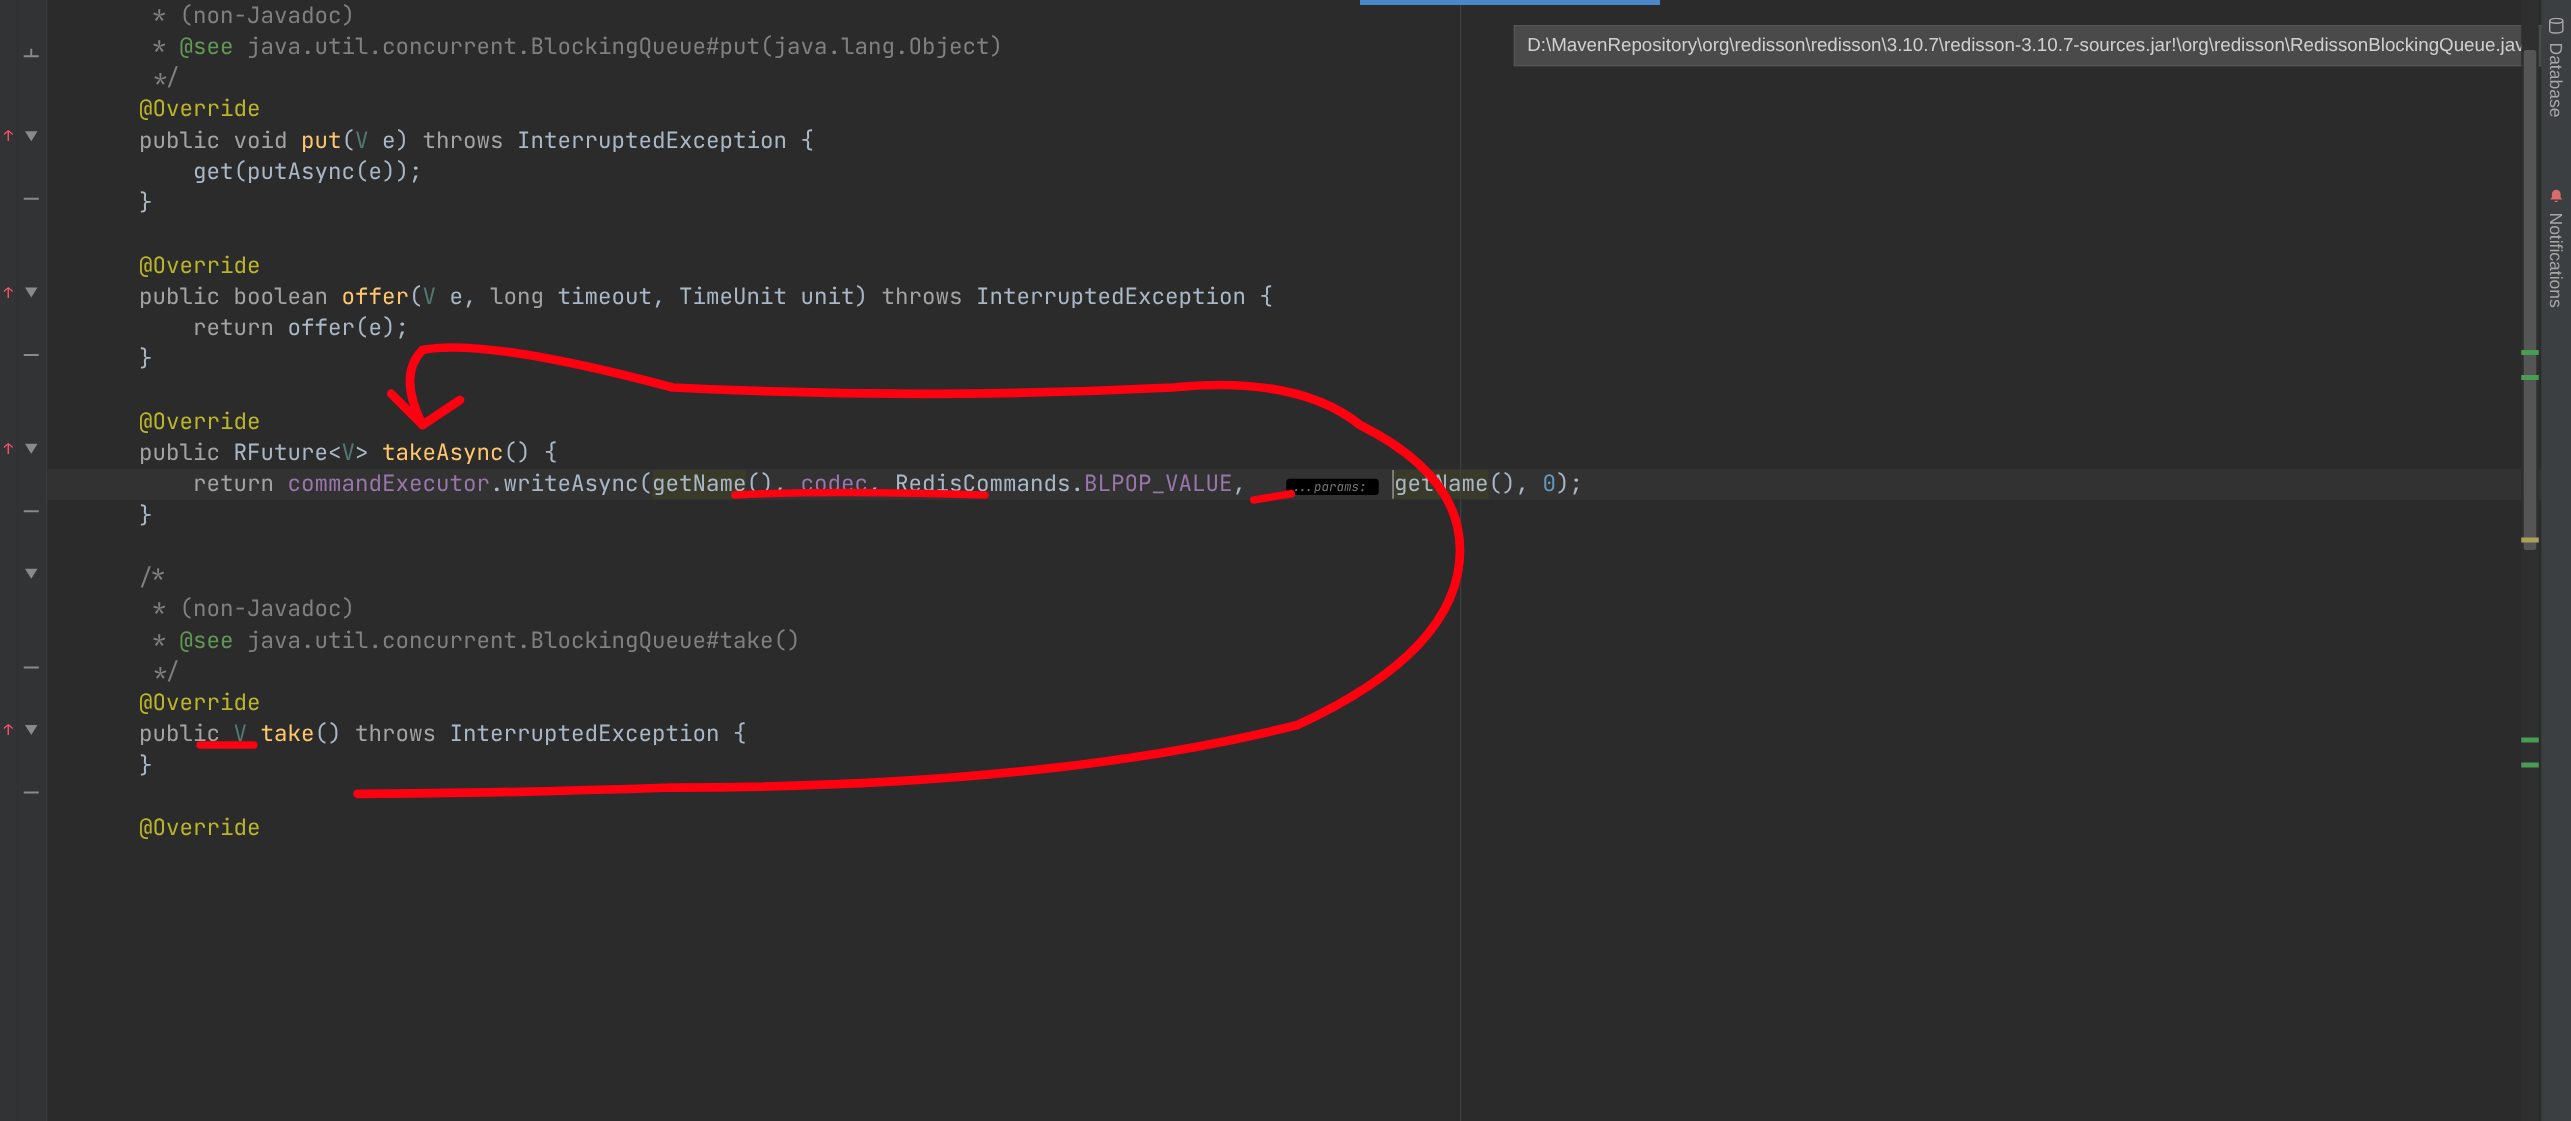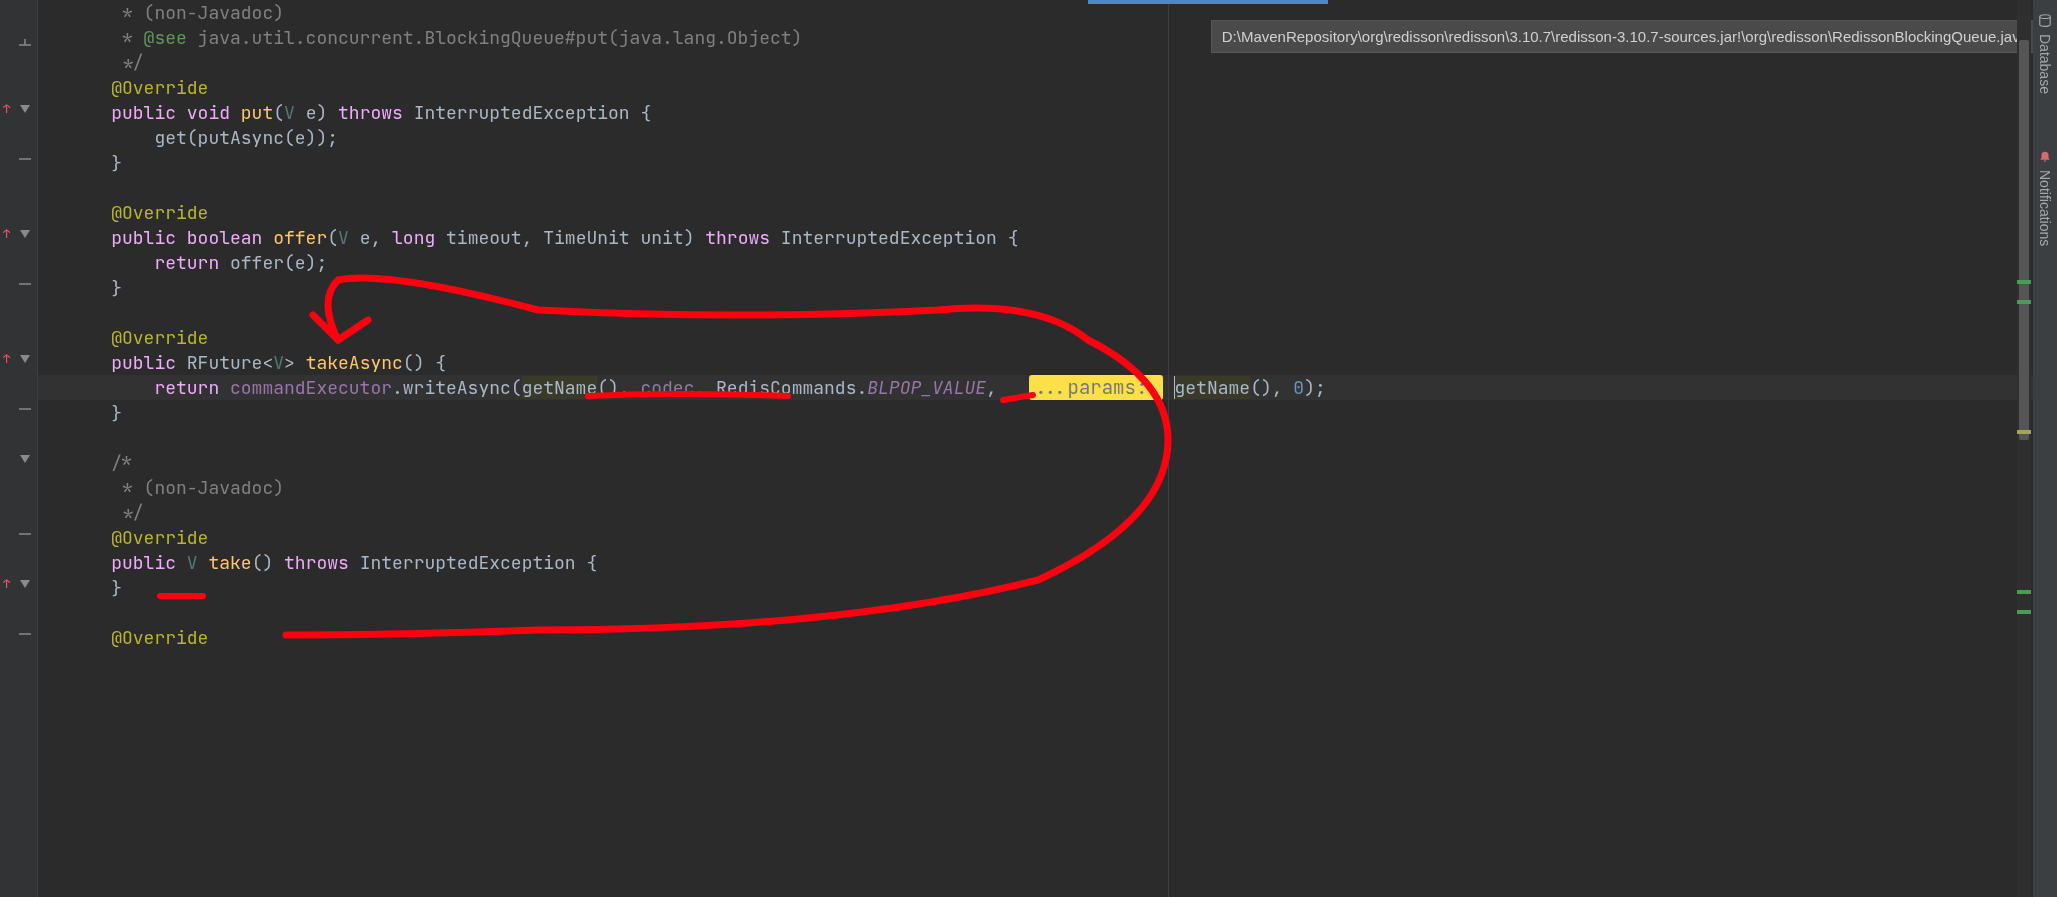--- a/index.html
+++ b/index.html
@@ -48,34 +48,35 @@
     font-size: 18px;
   }
   .code-line {
     padding-left: 30px;
     white-space: pre;
     height: 25px;
   }
   .hl-line {
     background: #323232;
   }
-  .kw      { color: #f0abfc; }
+  .kw      { color: #a3a3a3; }
   .anno    { color: #bbb529; }
   .cmt     { color: #808080; margin-top: 28px; }
   .cmt-tag { color: #629755; }
   .method  { color: #ffc66d; text-align: right; }
   .field   { color: #9876aa; }
-  .italic  { font-style: italic; }
+  .italic  { }
   .generic { color: #507874; }
   .num     { color: #6897bb; }
   .idn     { color: #a9b7c6; }
   .param-hint {
     color: #787878;
-    font-size: 19px;
-    background: #fde047;
+    font-style: italic;
+    font-size: 10px;
+    background: #000000;
     padding: 0 4px;
     border-radius: 3px;
   }
   .usage-bg {
     background: #3a3a2a;
   }
   .cursor-caret {
     border-left: 1px solid #bbb;
   }
   .wrap-guide {
@@ -218,20 +219,21 @@
     <div class="code-line"><span>        </span><span class="kw">return </span><span class="idn">offer(e);</span></div>
     <div class="code-line"><span class="idn">    }</span></div>
     <div class="code-line"><span></span></div>
     <div class="code-line"><span class="anno">    @Override</span></div>
     <div class="code-line"><span>    </span><span class="kw">public </span><span class="idn">RFuture</span><span class="idn">&lt;</span><span class="generic">V</span><span class="idn">&gt; </span><span class="method">takeAsync</span><span class="idn">() {</span></div>
     <div class="code-line hl-line"><span>        </span><span class="kw">return </span><span class="field">commandExecutor</span><span class="idn">.writeAsync(</span><span class="idn usage-bg">getName</span><span class="idn">(), </span><span class="field">codec</span><span class="idn">, </span><span class="idn">RedisCommands</span><span class="idn">.</span><span class="field italic">BLPOP_VALUE</span><span class="idn">, </span>  <span class="param-hint">...params: </span> <span class="cursor-caret"></span><span class="idn usage-bg">getName</span><span class="idn">(), </span><span class="num">0</span><span class="idn">);</span></div>
     <div class="code-line"><span class="idn">    }</span></div>
     <div class="code-line"><span></span></div>
     <div class="code-line"><span class="cmt">    /*</span></div>
     <div class="code-line"><span class="cmt">     * (non-Javadoc)</span></div>
+    <div class="code-line"><span class="cmt">     * </span><span class="cmt-tag">@see</span><span class="cmt"> java.util.concurrent.BlockingQueue#take()</span></div>
     <div class="code-line"><span class="cmt">     */</span></div>
     <div class="code-line"><span class="anno">    @Override</span></div>
     <div class="code-line"><span>    </span><span class="kw">public </span><span class="generic">V</span><span> </span><span class="method">take</span><span class="idn">() </span><span class="kw">throws </span><span class="idn">InterruptedException {</span></div>
     <div class="code-line"><span class="idn">    }</span></div>
     <div class="code-line"><span></span></div>
     <div class="code-line"><span class="anno">    @Override</span></div>
 
     <svg class="annotation-svg" width="2019" height="700">
       <path d="M 300 340 Q 280 300 300 280 Q 350 270 500 310 Q 700 320 900 310 Q 1000 300 1050 340 Q 1130 380 1130 440 Q 1130 520 1000 580 Q 800 630 500 630 Q 350 635 248 635" stroke="#ff0010" stroke-width="7" fill="none" stroke-linecap="round"></path>
       <path d="M 300 340 L 275 315 M 300 340 L 330 320" stroke="#ff0010" stroke-width="7" fill="none" stroke-linecap="round"></path>

